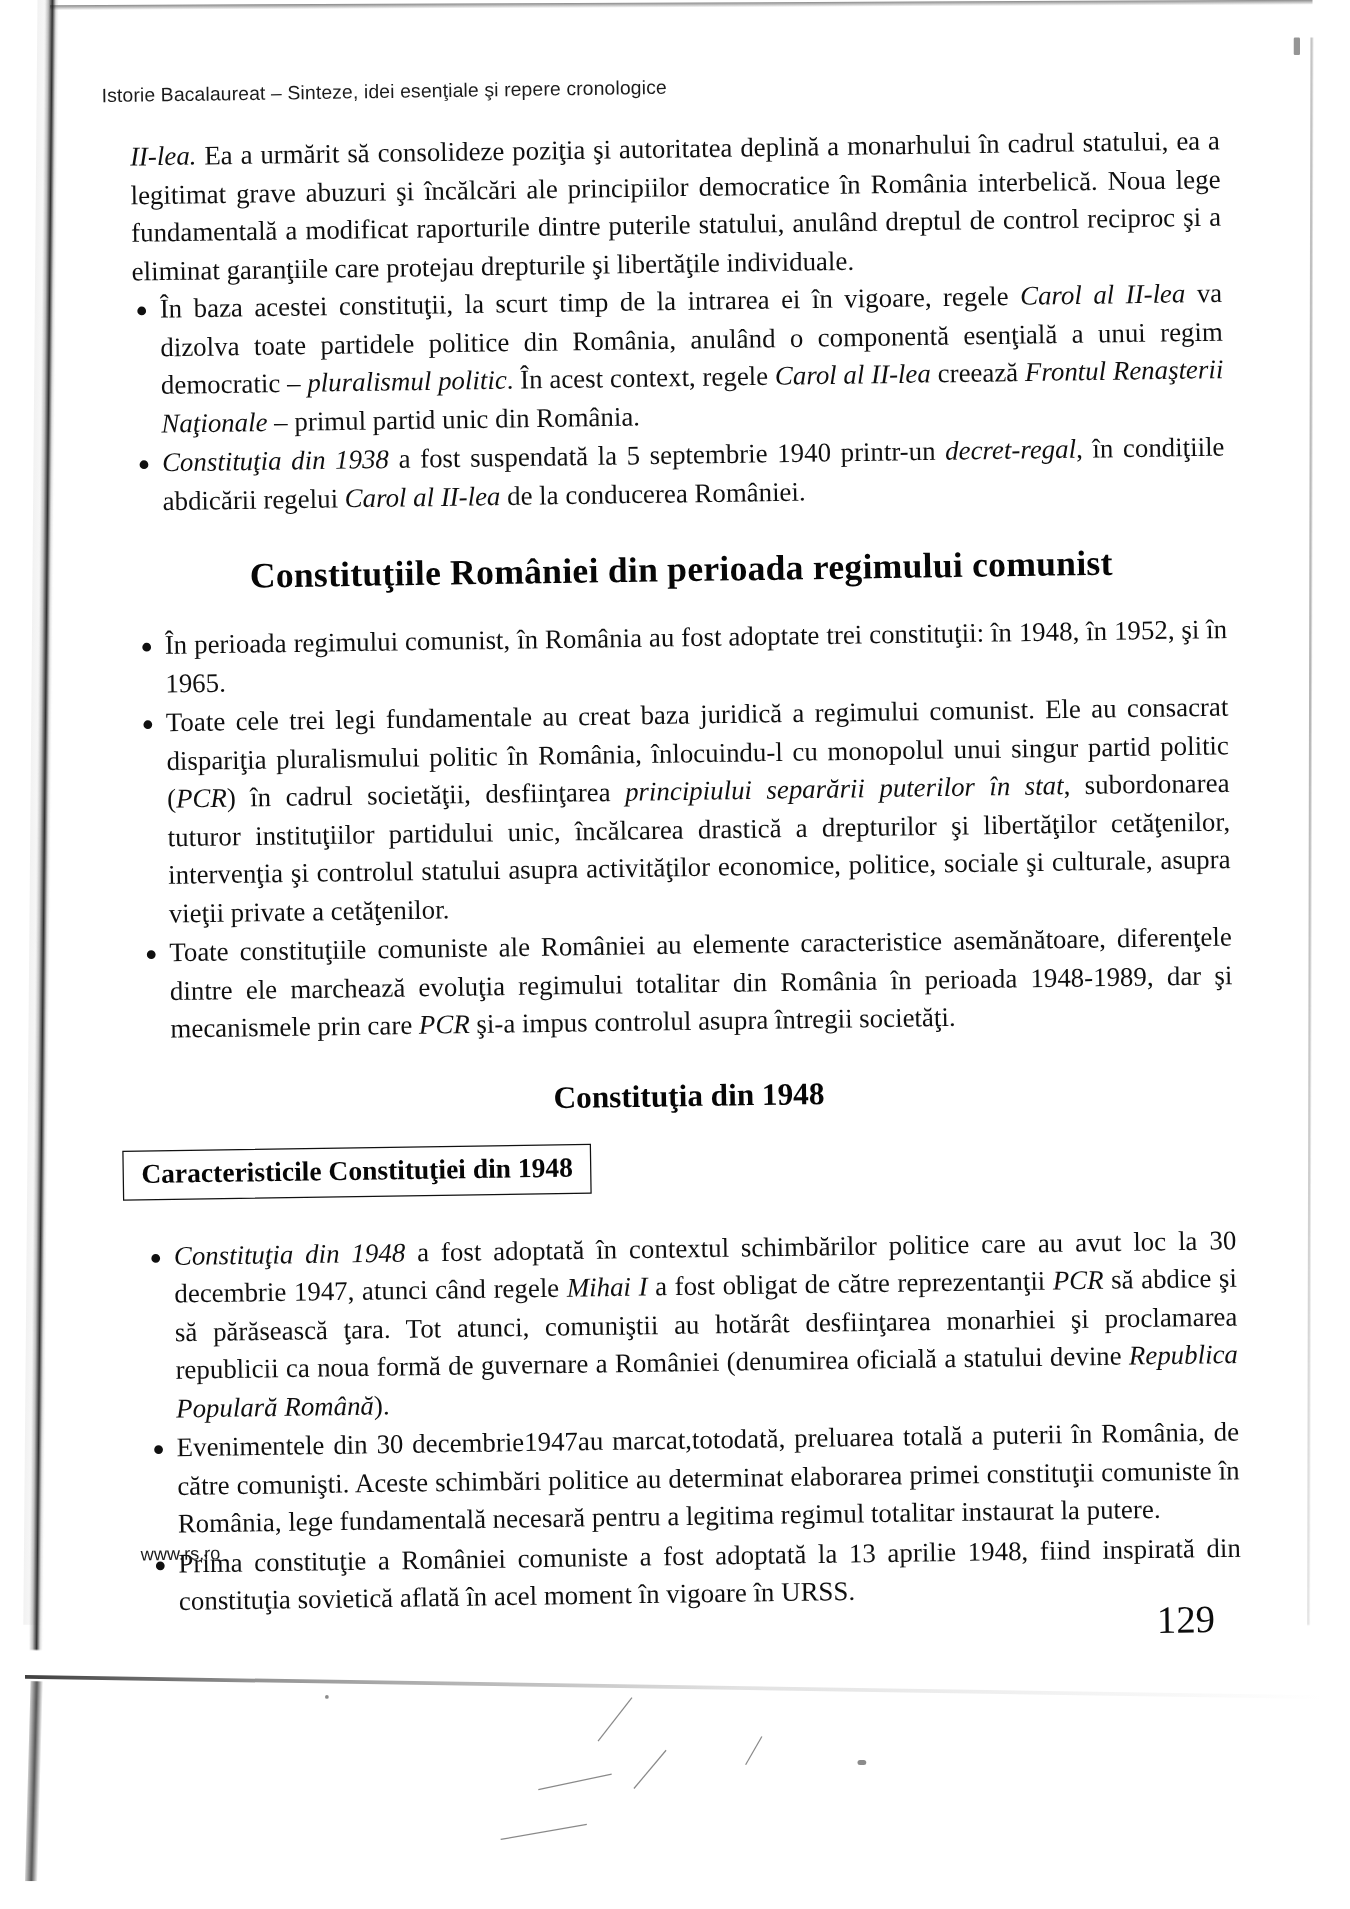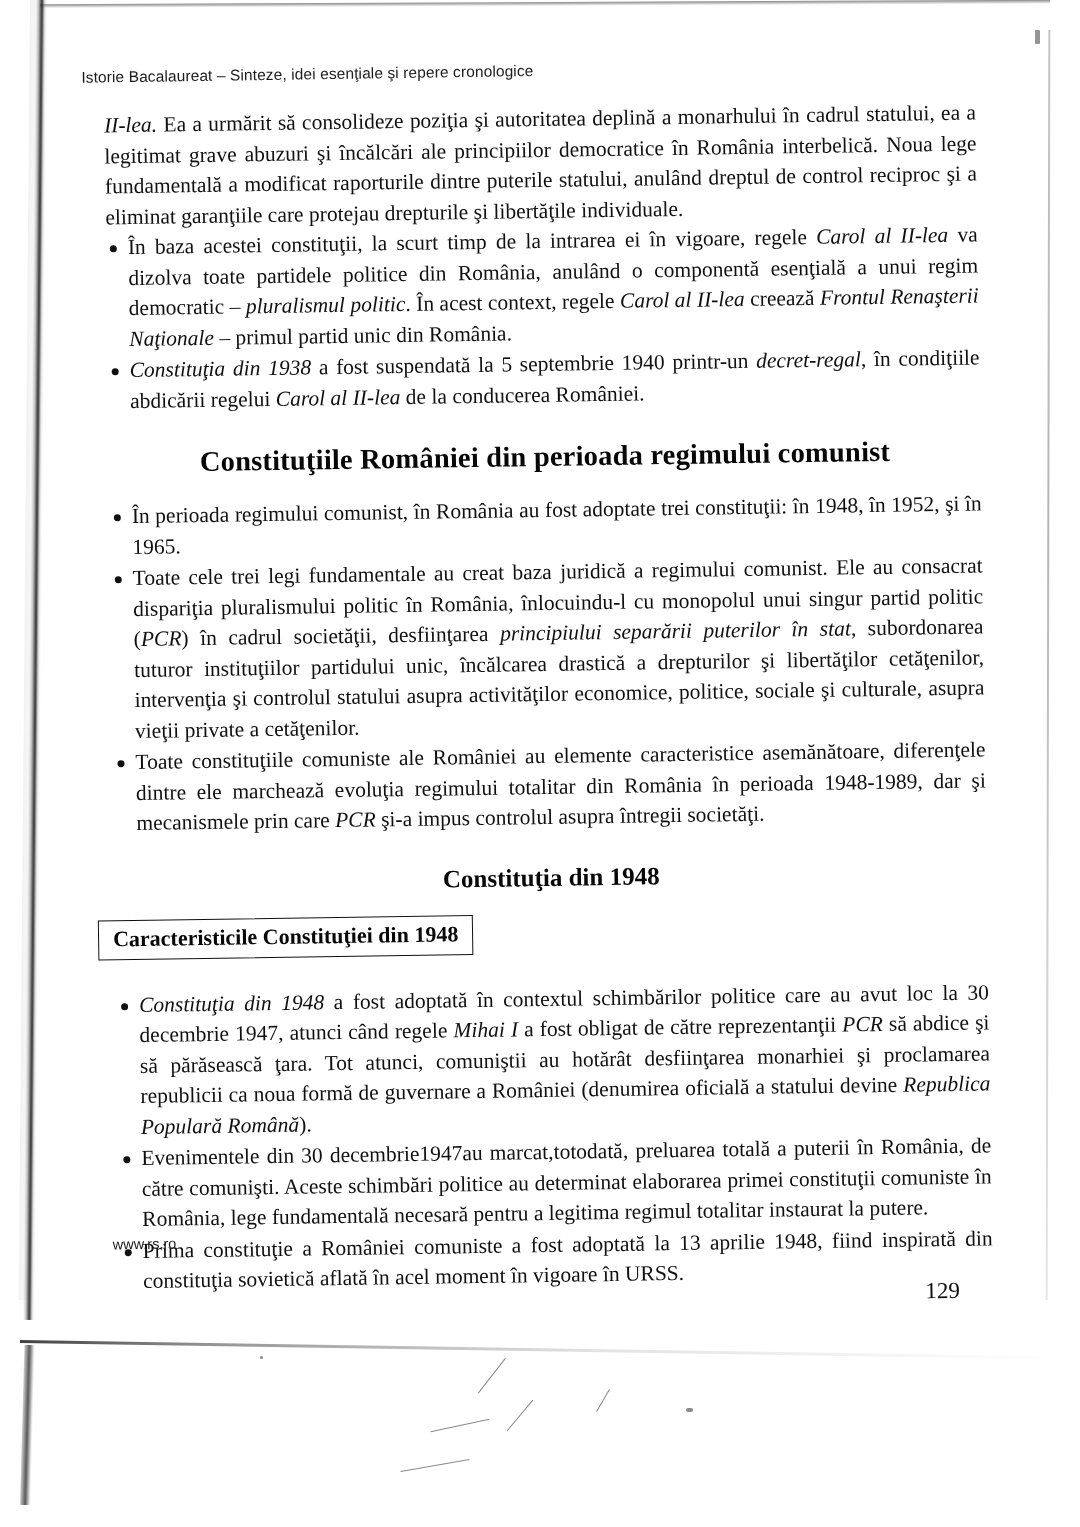--- a/index.html
+++ b/index.html
@@ -208,21 +208,21 @@
     top: 1230px;
     font-family: "Liberation Sans", sans-serif;
     font-size: 14.5px;
     color: #1b1b1b;
     margin-left: 42px;
   }
   .page-number {
     position: absolute;
     left: 916px;
     top: 1284px;
-    font-size: 23px;
+    font-size: 31px;
     color: #0d0d0d;
   }
   .spacer-md { height: 22px; }
   .spacer-lg { height: 30px; }
 </style>
 </head>
 <body>
 
 <div id="page">
 

